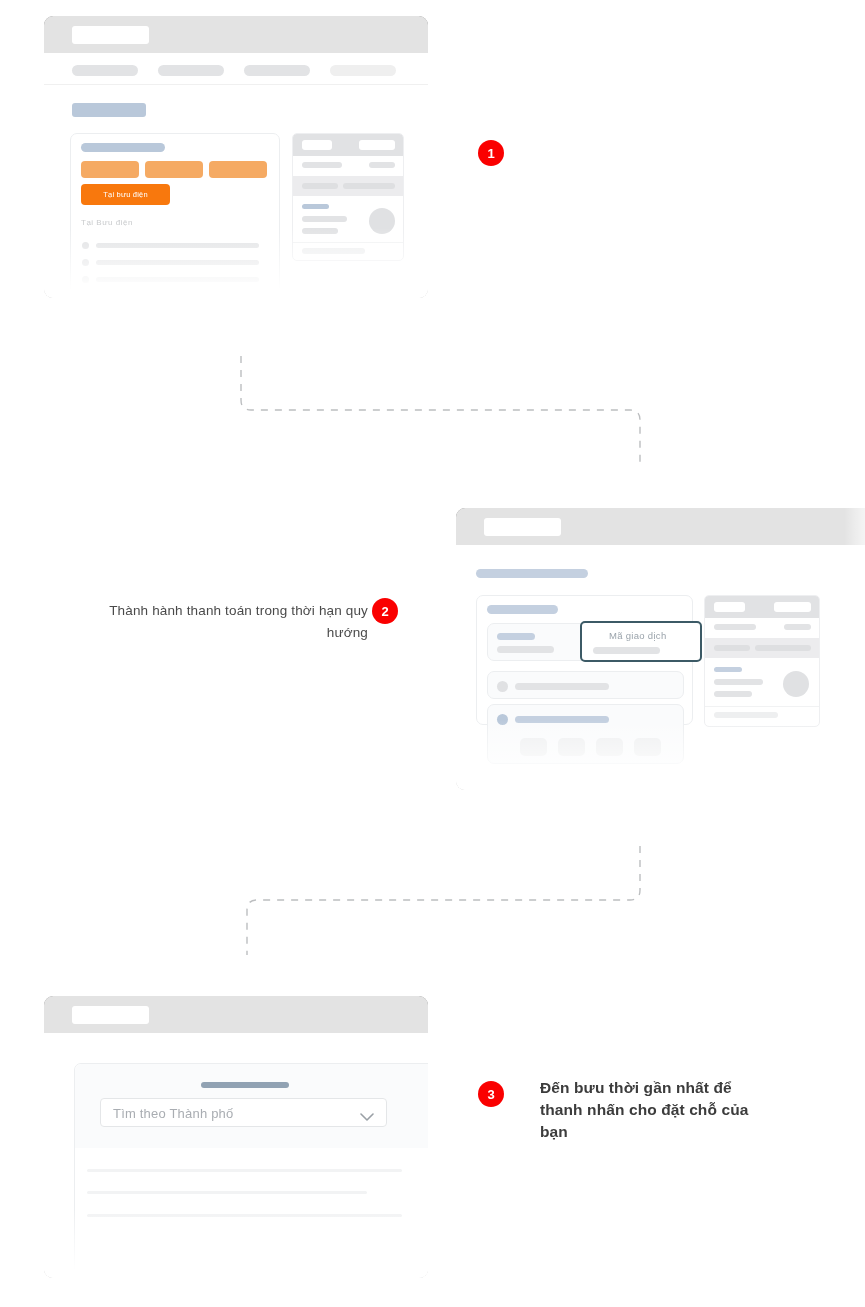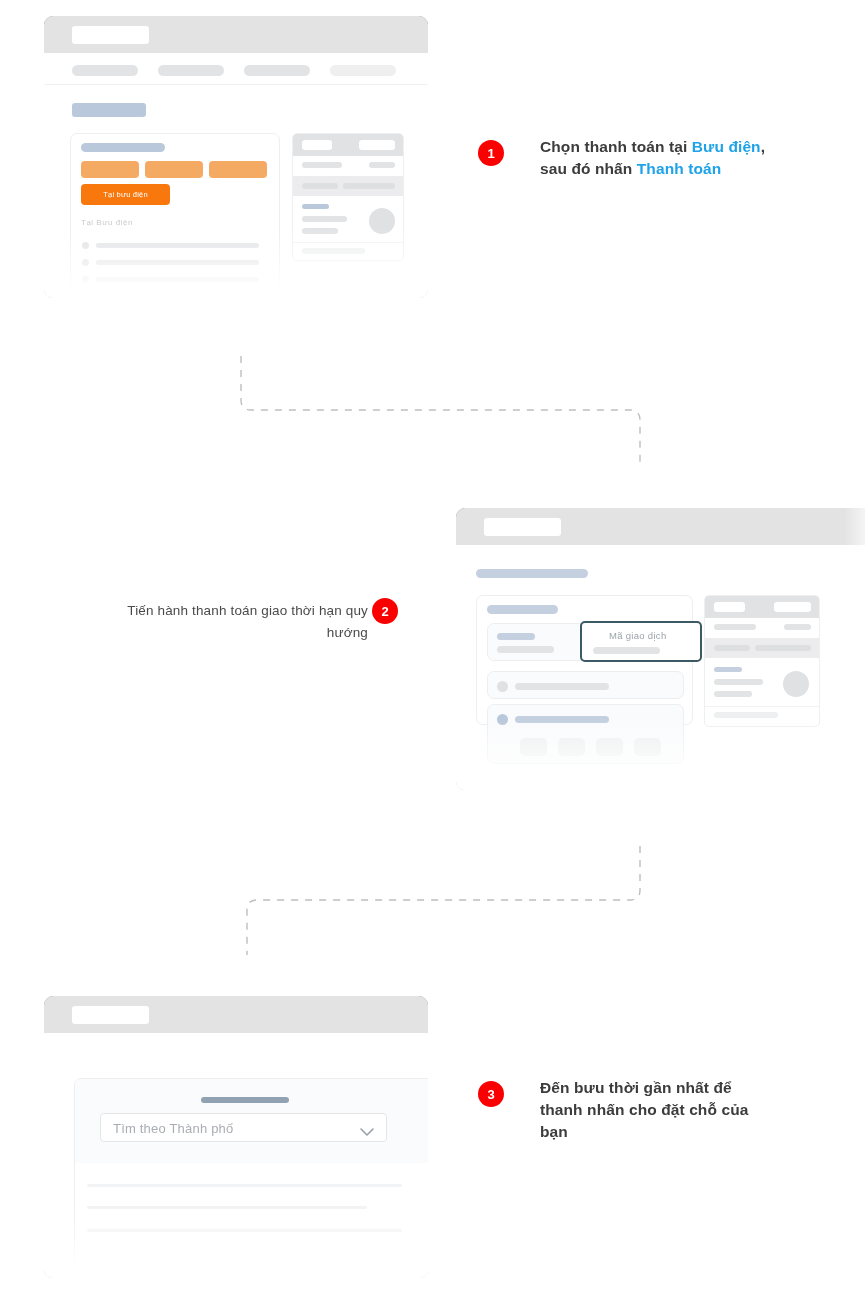--- a/index.html
+++ b/index.html
@@ -206,24 +206,20 @@
         <div class="rc-sep" style="top:108px;"></div>
         <div class="bar-lite" style="position:absolute; left:9px; top:114px; width:63px; height:6px;"></div>
       </div>
 
       <div class="fade-bottom"></div>
     </div>
   </div>
 
   <div class="step" style="left:478px; top:136px; width:370px;">
     <div class="badge" style="left:0px; top:4px;">1</div>
-    <div class="step-title" style="margin-left:62px;">
-      <span>Chọn thanh toán tại </span><span class="accent">Bưu điện</span><span>,</span><br>
-      <span>sau đó nhấn </span><span class="accent">Thanh toán</span>
-    </div>
   </div>
 
   <div class="conn" style="left:232px; top:352px;">
     <svg width="424" height="120" viewBox="0 0 424 120" fill="none">
       <path d="M9 4 V 48 Q 9 58 19 58 H 398 Q 408 58 408 68 V 113" stroke="#bcbec0" stroke-width="1.4" stroke-dasharray="7 7" fill="none"></path>
     </svg>
   </div>
 
   <div class="mock" style="left:456px; top:508px; width:424px; height:282px;">
     <div class="mock-chrome">
@@ -283,38 +279,38 @@
       </div>
 
       <div class="fade-bottom"></div>
     </div>
     <div class="fade-right"></div>
   </div>
 
   <div class="step align-right" style="left:48px; top:592px; width:320px;">
     <div class="badge" style="left:324px; top:6px;">2</div>
     <div class="step-sub">
-      <span>Tiến hành thanh toán giao thời hạn quy</span><br>
+      <span>Thành hành thanh toán trong thời hạn quy</span><br>
       <span>hướng</span>
     </div>
   </div>
 
   <div class="conn" style="left:232px; top:842px;">
     <svg width="424" height="120" viewBox="0 0 424 120" fill="none">
       <path d="M408 4 V 48 Q 408 58 398 58 H 25 Q 15 58 15 68 V 113" stroke="#bcbec0" stroke-width="1.4" stroke-dasharray="7 7" fill="none"></path>
     </svg>
   </div>
 
   <div class="mock" style="left:44px; top:996px; width:384px; height:282px;">
     <div class="mock-chrome">
       <div class="urlbar"></div>
     </div>
     <div class="mock-body">
 
-      <div class="card-grey" style="left:30px; top:45px; width:400px; height:215px; background:#ffffff;">
+      <div class="card-grey" style="left:30px; top:30px; width:400px; height:215px; background:#ffffff;">
         <div style="position:absolute; left:0; top:0; right:0; height:84px; background:#fafbfc; border-radius:7px 7px 0 0;"></div>
 
         <div class="bar-blue" style="position:absolute; left:126px; top:18px; width:88px; height:6px; border-radius:4px; background:#91a2b3;"></div>
 
         <div class="select-box" style="left:25px; top:34px; width:287px; height:29px;">
           <div class="select-text" style="left:12px; top:7px;">Tìm theo Thành phố</div>
           <span class="chev" style="right:12px; top:9px;">
             <svg width="14" height="9" viewBox="0 0 14 9" fill="none">
               <path d="M1 1 L7 7 L13 1" stroke="#9aa0a6" stroke-width="1.6" stroke-linecap="round" stroke-linejoin="round"></path>
             </svg>

